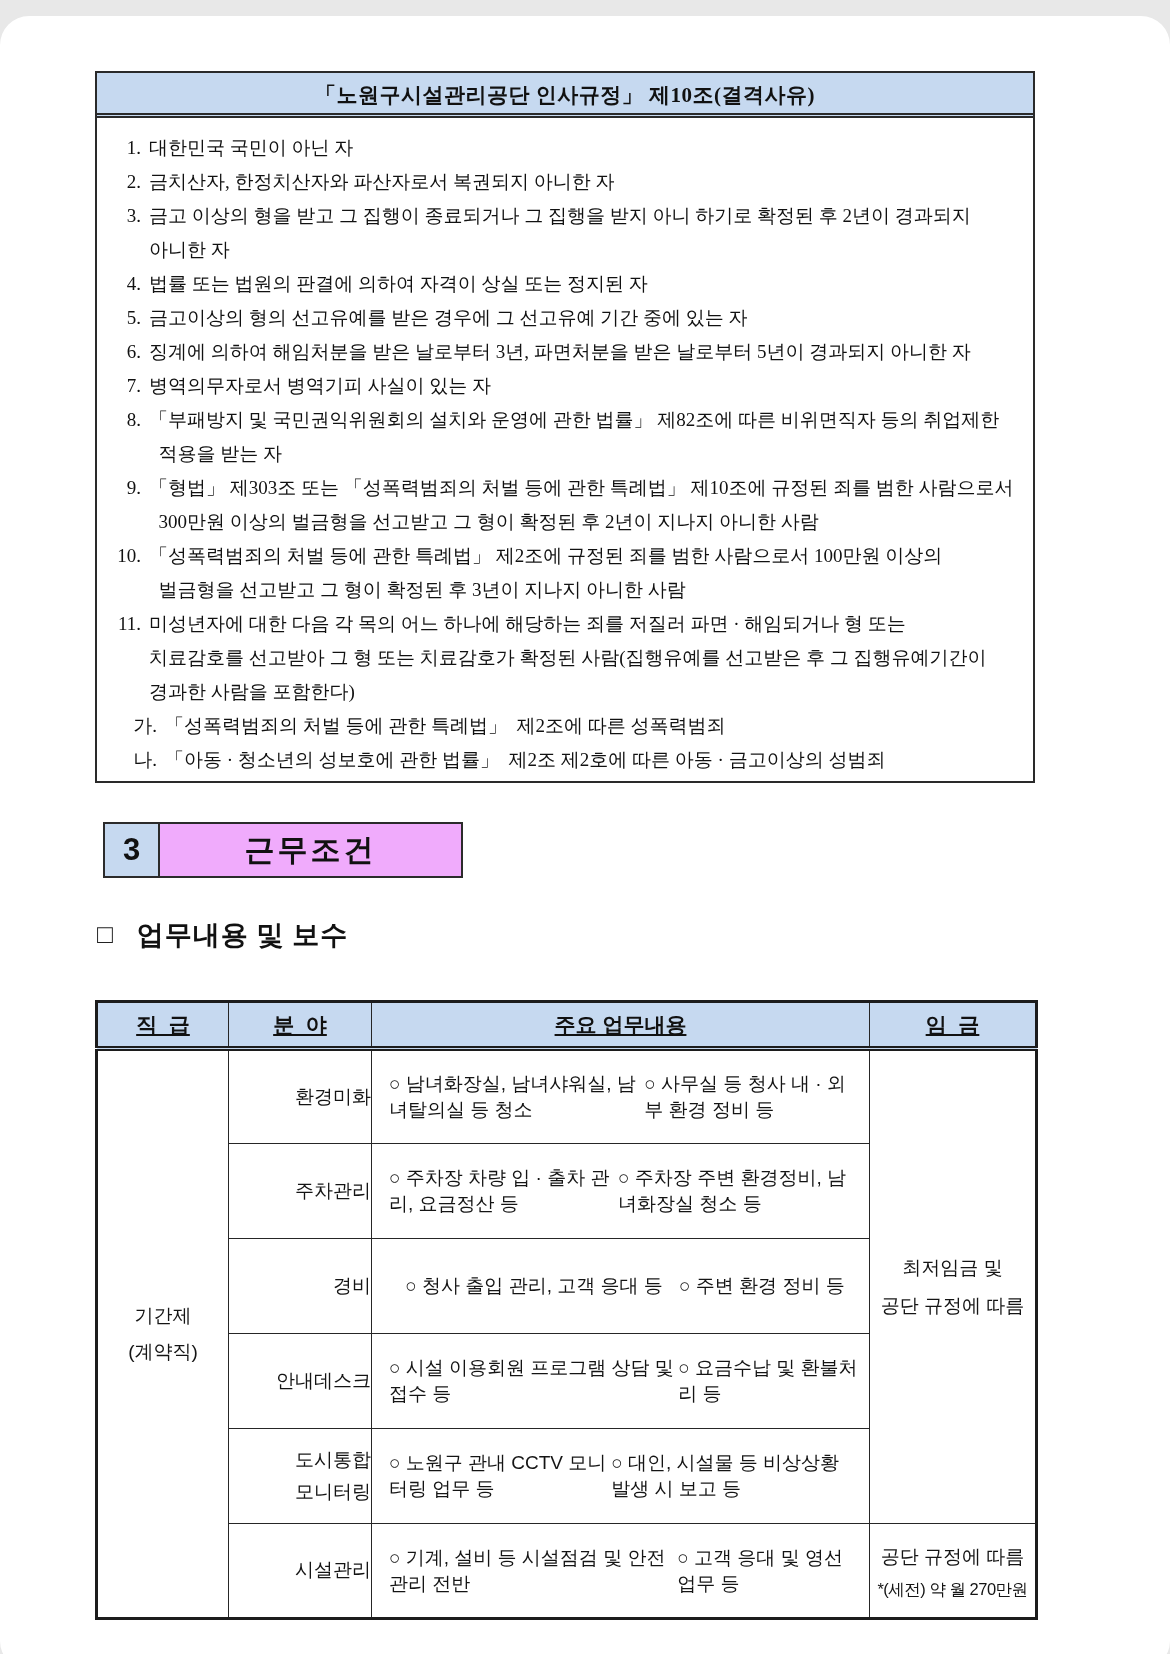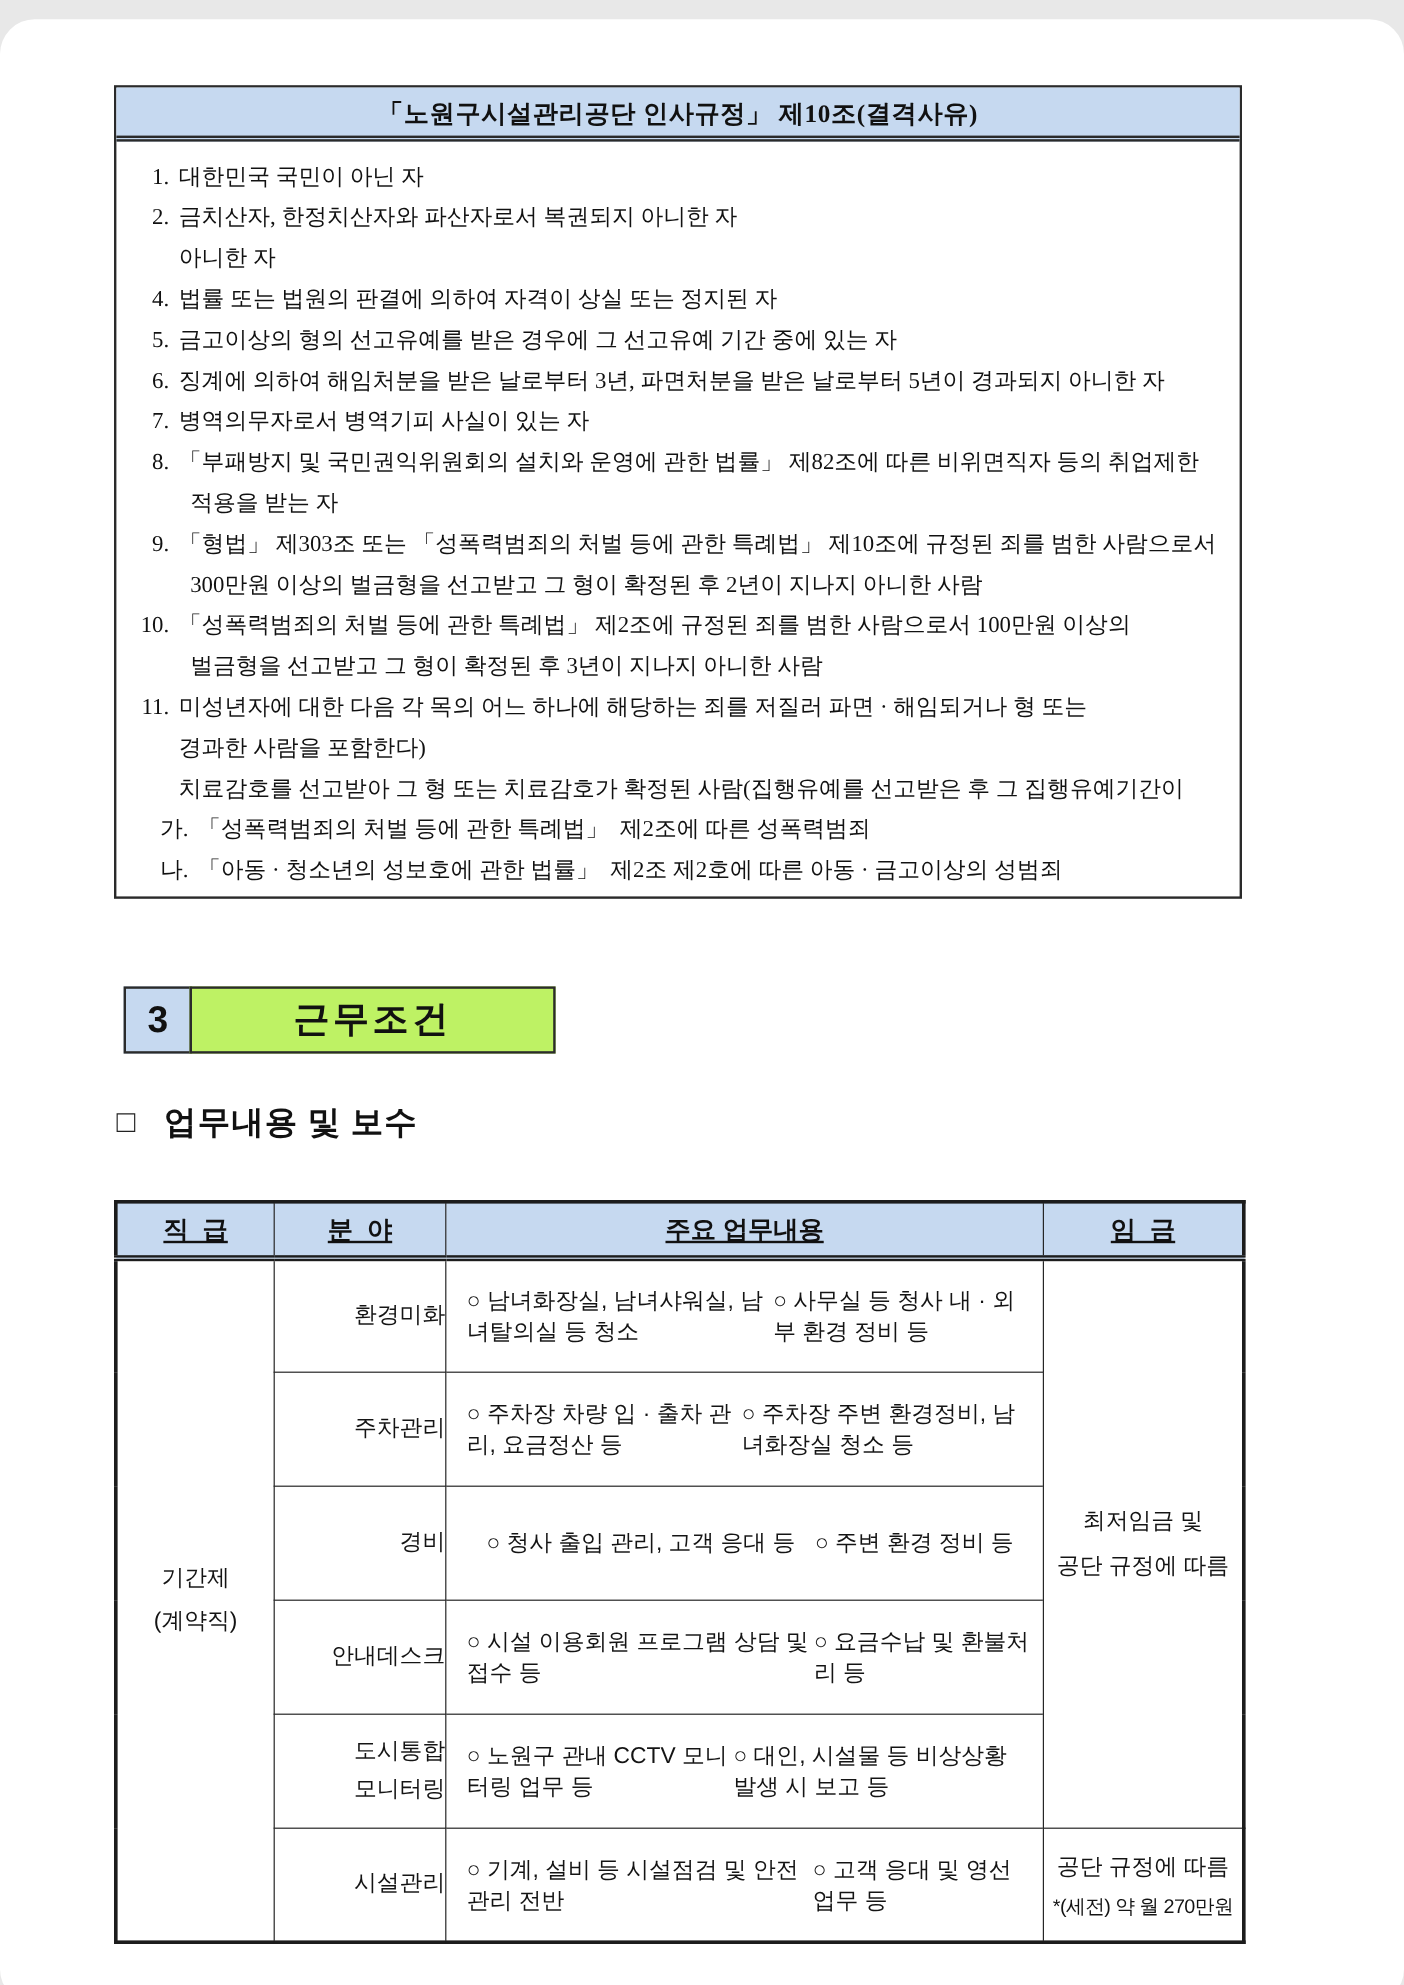--- a/index.html
+++ b/index.html
@@ -26,21 +26,21 @@
   
   .section-heading { position:absolute; left:103px; top:806px; display:flex; }
   .section-number {
     width:57px; height:56px; line-height:52px; text-align:center;
     background:#c6d9f0; border:2px solid #2b2b2b;
     font-family:"Liberation Sans","DejaVu Sans",sans-serif;
     font-size:31px; font-weight:bold;
   }
   .section-title {
     width:305px; height:56px; line-height:52px; text-align:center;
-    background:#bef264; border:2px solid #2b2b2b; margin-left:-2px;
+    background:#f0abfc; border:2px solid #2b2b2b; margin-left:-2px;
     font-family:"Liberation Sans","DejaVu Sans",sans-serif;
     font-size:30px; font-weight:bold; letter-spacing:3px;
   }
 
   
   .subsection-heading {
     position:absolute; left:97px; top:901px;
     display:flex; align-items:center;
   }
   .subsection-bullet { font-size:26px; font-weight:normal; margin-right:24px; color:#222; }
@@ -77,20 +77,21 @@
   <section class="rule-box">
     <div class="rule-box-title">「노원구시설관리공단 인사규정」 제10조(결격사유)</div>
     <div class="rule-box-body" id="rule-list">
         <div class="rule-item">
           <div class="rule-line"><span class="rule-num">1.</span><span>대한민국 국민이 아닌 자</span></div>
         </div>
         <div class="rule-item">
           <div class="rule-line"><span class="rule-num">2.</span><span>금치산자, 한정치산자와 파산자로서 복권되지 아니한 자</span></div>
         </div>
         <div class="rule-item">
+          <div class="rule-line"><span class="rule-num">3.</span><span>금고 이상의 형을 받고 그 집행이 종료되거나 그 집행을 받지 아니 하기로 확정된 후 2년이 경과되지</span></div>
           <div class="rule-line cont"><span>아니한 자</span></div>
         </div>
         <div class="rule-item">
           <div class="rule-line"><span class="rule-num">4.</span><span>법률 또는 법원의 판결에 의하여 자격이 상실 또는 정지된 자</span></div>
         </div>
         <div class="rule-item">
           <div class="rule-line"><span class="rule-num">5.</span><span>금고이상의 형의 선고유예를 받은 경우에 그 선고유예 기간 중에 있는 자</span></div>
         </div>
         <div class="rule-item">
           <div class="rule-line"><span class="rule-num">6.</span><span>징계에 의하여 해임처분을 받은 날로부터 3년, 파면처분을 받은 날로부터 5년이 경과되지 아니한 자</span></div>
@@ -105,22 +106,22 @@
         <div class="rule-item">
           <div class="rule-line"><span class="rule-num">9.</span><span>「형법」 제303조 또는 「성폭력범죄의 처벌 등에 관한 특례법」 제10조에 규정된 죄를 범한 사람으로서</span></div>
           <div class="rule-line cont"><span>  300만원 이상의 벌금형을 선고받고 그 형이 확정된 후 2년이 지나지 아니한 사람</span></div>
         </div>
         <div class="rule-item">
           <div class="rule-line"><span class="rule-num">10.</span><span>「성폭력범죄의 처벌 등에 관한 특례법」 제2조에 규정된 죄를 범한 사람으로서 100만원 이상의</span></div>
           <div class="rule-line cont"><span>  벌금형을 선고받고 그 형이 확정된 후 3년이 지나지 아니한 사람</span></div>
         </div>
         <div class="rule-item">
           <div class="rule-line"><span class="rule-num">11.</span><span>미성년자에 대한 다음 각 목의 어느 하나에 해당하는 죄를 저질러 파면 · 해임되거나 형 또는</span></div>
+          <div class="rule-line cont"><span>치료감호를 선고받아 그 형 또는 치료감호가 확정된 사람(집행유예를 선고받은 후 그 집행유예기간이</span></div>
           <div class="rule-line cont"><span>경과한 사람을 포함한다)</span></div>
-          <div class="rule-line cont"><span>치료감호를 선고받아 그 형 또는 치료감호가 확정된 사람(집행유예를 선고받은 후 그 집행유예기간이</span></div>
         </div>
         <div class="rule-item sub">
           <div class="rule-line"><span class="rule-num">가.</span><span>「성폭력범죄의 처벌 등에 관한 특례법」  제2조에 따른 성폭력범죄</span></div>
         </div>
         <div class="rule-item sub">
           <div class="rule-line"><span class="rule-num">나.</span><span>「아동 · 청소년의 성보호에 관한 법률」  제2조 제2호에 따른 아동 · 금고이상의 성범죄</span></div>
         </div>
       </div>
   </section>
 

